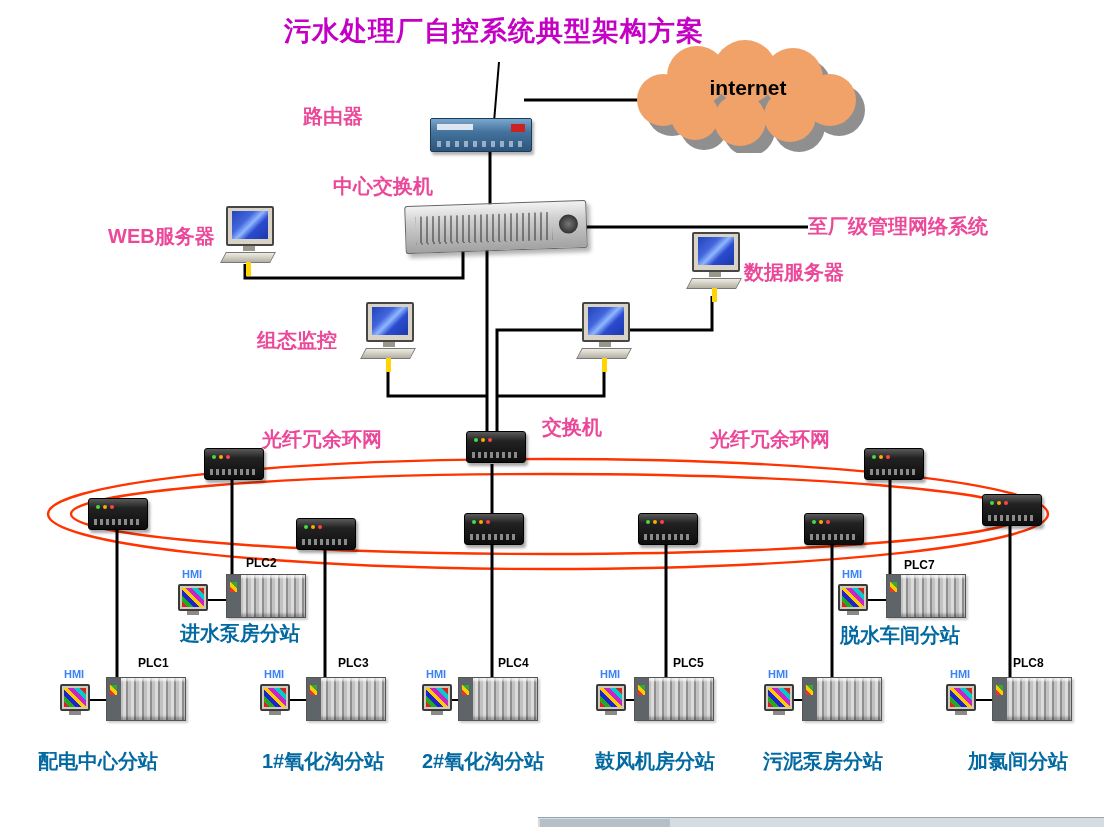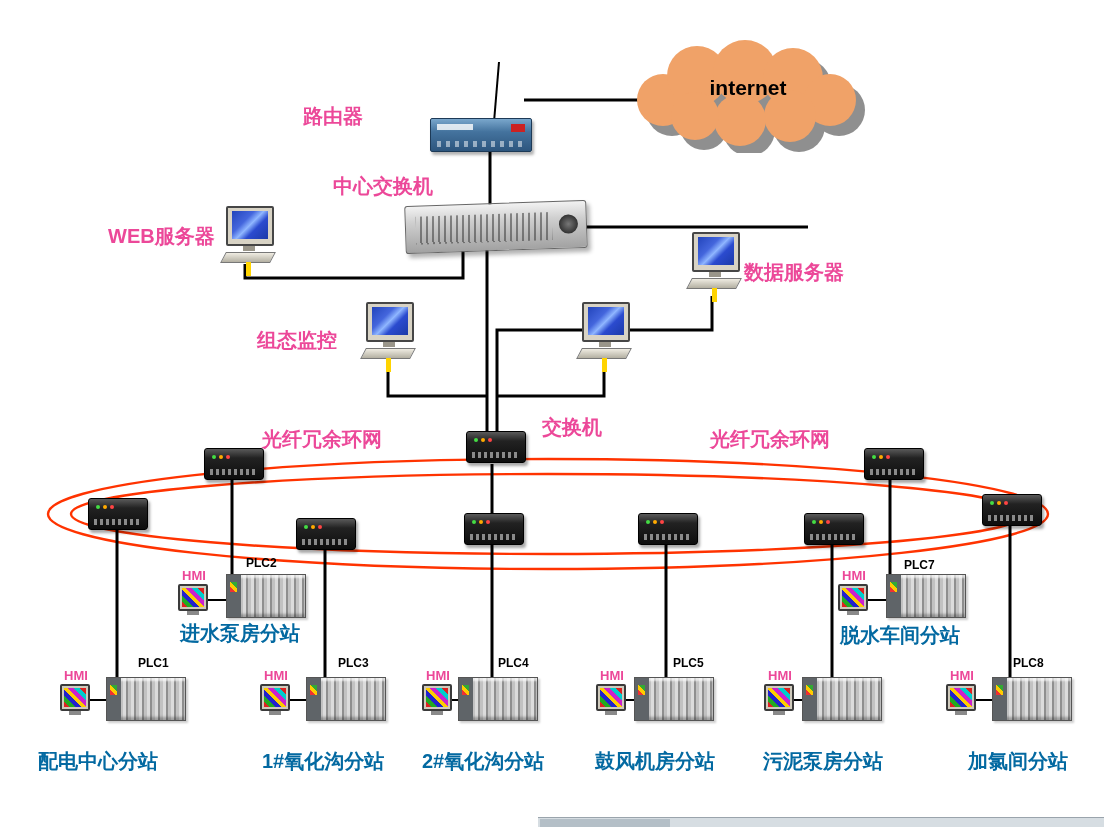--- a/index.html
+++ b/index.html
@@ -6,21 +6,21 @@
   body{width:1104px;height:827px;overflow:hidden;font-family:"Liberation Sans",sans-serif;}
   .canvas{position:relative;width:1104px;height:827px;background:#fff;}
   svg.layer{position:absolute;left:0;top:0;pointer-events:none;}
   .ring{fill:none;stroke-width:2.4px;}
   .wire{stroke:#000;stroke-width:3;fill:none;}
   .w2{stroke-width:2;}
   .title{position:absolute;left:284px;top:13px;font-size:27px;font-weight:bold;color:#c400c4;letter-spacing:1px;white-space:nowrap;}
   .lbl{position:absolute;font-size:20px;font-weight:bold;color:#ec4899;white-space:nowrap;}
   .st-lbl{position:absolute;font-size:20px;font-weight:bold;color:#0369a1;white-space:nowrap;}
   .plc-lbl{position:absolute;font-size:12px;font-weight:bold;color:#000;white-space:nowrap;}
-  .hmi-lbl{position:absolute;font-size:13px;font-weight:bold;color:#ec4899;white-space:nowrap;}
+  .hmi-lbl{position:absolute;font-size:11px;font-weight:bold;color:#3b82f6;white-space:nowrap;}
   .inet{position:absolute;left:692px;top:76px;width:112px;text-align:center;font-size:21px;font-weight:bold;color:#000;}
 
   
   .router{position:absolute;left:430px;top:118px;width:100px;height:32px;border:1px solid #1d3a57;border-radius:2px;
     background:linear-gradient(180deg,#7aa7cc 0%,#44739e 40%,#2d567e 100%);box-shadow:2px 3px 3px rgba(0,0,0,.3);}
   .router .tag{position:absolute;left:6px;top:5px;width:36px;height:6px;background:rgba(255,255,255,.8);}
   .router .red{position:absolute;right:6px;top:5px;width:14px;height:8px;background:#cc2222;}
   .router .ports{position:absolute;left:6px;bottom:4px;right:6px;height:6px;
     background:repeating-linear-gradient(90deg,rgba(255,255,255,.5) 0 4px,transparent 4px 9px);}
 
@@ -129,20 +129,21 @@
       <circle cx="120" cy="34" r="32" fill="#f0a268"></circle>
       <circle cx="168" cy="40" r="30" fill="#f0a268"></circle>
       <circle cx="205" cy="62" r="26" fill="#f0a268"></circle>
       <circle cx="165" cy="78" r="26" fill="#f0a268"></circle>
       <circle cx="115" cy="82" r="26" fill="#f0a268"></circle>
       <circle cx="70" cy="78" r="24" fill="#f0a268"></circle>
     </g>
   </svg>
   <div class="inet">internet</div>
 
+  <div class="title">污水处理厂自控系统典型架构方案</div>
 
   <div class="router">
     <div class="tag"></div>
     <div class="red"></div>
     <div class="ports"></div>
   </div>
 
   <div class="centralswitch">
     <div class="vents"></div>
     <div class="fan"></div>
@@ -232,20 +233,21 @@
   <div class="netswitch" style="left:982px;top:494px;">
       <i class="led l1"></i>
       <i class="led l2"></i>
       <i class="led l3"></i>
       <div class="ports"></div>
     </div>
 
   <div class="lbl" style="left:303px;top:103px;">路由器</div>
   <div class="lbl" style="left:333px;top:173px;">中心交换机</div>
   <div class="lbl" style="left:108px;top:223px;">WEB服务器</div>
+  <div class="lbl" style="left:808px;top:213px;">至厂级管理网络系统</div>
   <div class="lbl" style="left:744px;top:259px;">数据服务器</div>
   <div class="lbl" style="left:257px;top:327px;">组态监控</div>
   <div class="lbl" style="left:542px;top:414px;">交换机</div>
   <div class="lbl" style="left:262px;top:426px;">光纤冗余环网</div>
   <div class="lbl" style="left:710px;top:426px;">光纤冗余环网</div>
 
   <div class="plc-lbl" style="left:246px;top:556px;">PLC2</div>
   <div class="hmi-lbl" style="left:182px;top:568px;">HMI</div>
   <div class="hmi-dev" style="left:178px;top:584px;">
       <div class="fr">

